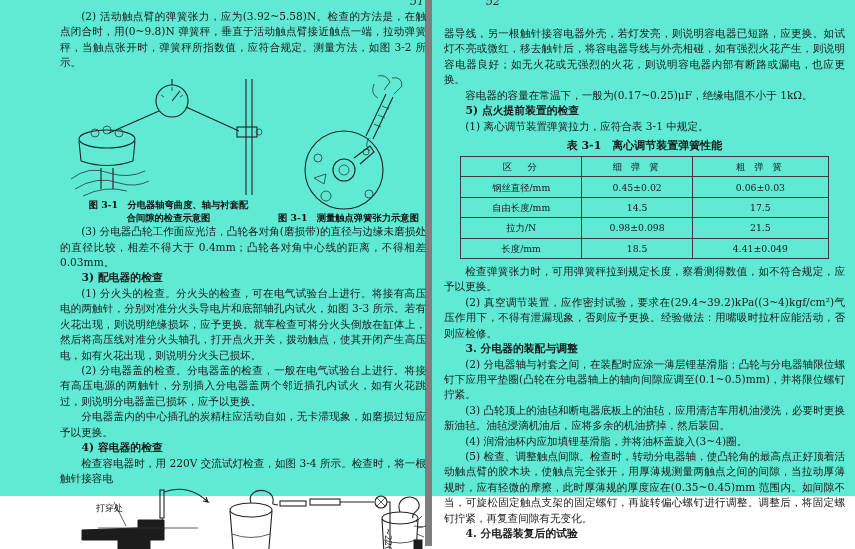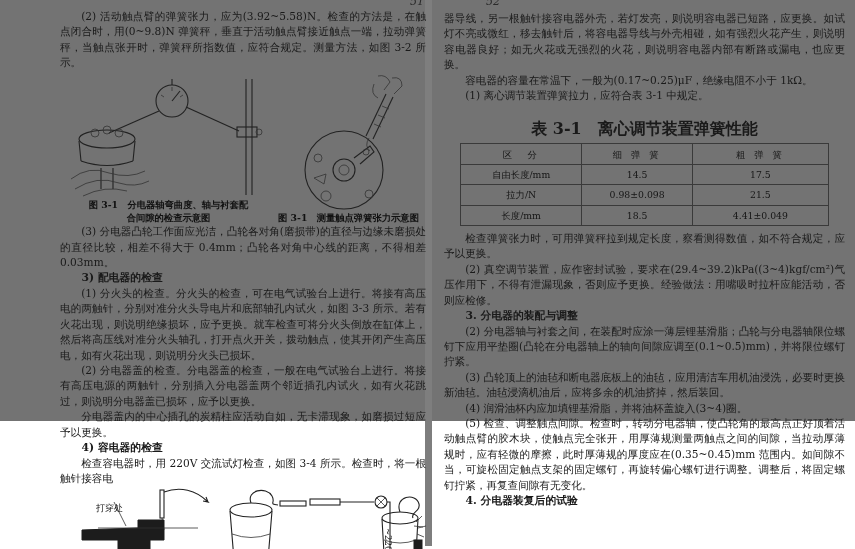--- a/index.html
+++ b/index.html
@@ -1,40 +1,40 @@
 <!DOCTYPE html>
 <html><head>
 <meta charset="utf-8">
 <style>
   html,body{margin:0;padding:0;}
   body{
     width:855px;height:549px;overflow:hidden;background:#ffffff;
     font-family:"DejaVu Serif","Liberation Serif",serif;color:#1a1a1a;
   }
-  .spread{position:relative;width:855px;height:421px;background:#737373;}
+  .spread{position:relative;width:855px;height:496px;background:#5eead4;}
   .divider{position:absolute;left:425px;top:0;width:7px;height:546px;background:#7e7e7e;}
   .page{position:absolute;top:0;}
   .page-left{left:60px;width:366px;}
   .page-right{left:444px;width:401px;}
   .pageno{position:absolute;top:-5px;font-size:11px;font-style:italic;color:#2a2a2a;}
   .pageno-left{right:2px;}
   .pageno-right{left:42px;}
   p.body-text{margin:0;font-size:10.6px;line-height:15.4px;text-align:justify;}
   p.indent{text-indent:2em;}
   p.heading{margin:0;font-size:10.8px;line-height:15.6px;font-weight:bold;text-indent:2em;}
   .fig-row{display:flex;justify-content:flex-end;align-items:flex-end;}
   .figure{position:relative;text-align:center;}
   .fig-caption{font-size:9.3px;line-height:12.5px;font-weight:bold;color:#111;margin-top:2px;}
   .fig-label{position:absolute;font-size:9px;color:#111;}
   svg{display:block;margin:0 auto;}
   .ln{stroke:#222;stroke-width:1.1;fill:none;}
   .lnthin{stroke:#333;stroke-width:0.8;fill:none;}
   .dark{fill:#1c1c1c;stroke:#1c1c1c;}
   
-  .tbl-title{font-size:16px;font-weight:bold;text-align:center;margin:16px 0 3px 0;}
+  .tbl-title{font-size:11px;font-weight:bold;text-align:center;margin:4px 0 3px 0;}
   table.data{border-collapse:collapse;width:92%;margin:0 auto;font-size:9.3px;}
   table.data th,table.data td{
     border:1px solid #3a3a3a;text-align:center;padding:4.2px 2px;
     font-weight:normal;color:#161616;line-height:11px;
   }
   table.data th{letter-spacing:3px;margin-top:12px;}
   .v220{position:absolute;font-size:8.5px;transform:rotate(90deg);transform-origin:left top;color:#222;}
   .sp{margin-top:2px;}
 </style>
 </head>
@@ -171,34 +171,40 @@
           <rect class="dark" x="196" y="52" width="8" height="16"></rect>
         </svg>
 
       </div>
     </div>
   </div>
 
   <div class="page page-right">
     <span class="pageno pageno-right">52</span>
 
-    <p class="body-text" style="margin-top:11px">器导线，另一根触针接容电器外壳，若灯发亮，则说明容电器已短路，应更换。如试灯不亮或微红，移去触针后，将容电器导线与外壳相碰，如有强烈火花产生，则说明容电器良好；如无火花或无强烈的火花，则说明容电器内部有断路或漏电，也应更换。</p>
+    <p class="body-text" style="margin-top:26px">器导线，另一根触针接容电器外壳，若灯发亮，则说明容电器已短路，应更换。如试灯不亮或微红，移去触针后，将容电器导线与外壳相碰，如有强烈火花产生，则说明容电器良好；如无火花或无强烈的火花，则说明容电器内部有断路或漏电，也应更换。</p>
     <p class="body-text indent">容电器的容量在常温下，一般为(0.17~0.25)μF，绝缘电阻不小于 1kΩ。</p>
+    <p class="heading">5) 点火提前装置的检查</p>
     <p class="body-text indent">(1) 离心调节装置弹簧拉力，应符合表 3-1 中规定。</p>
 
     <div class="tbl-title">表 3-1　离心调节装置弹簧性能</div>
     <table class="data">
       <thead>
         <tr>
           <th style="width:33%">区　分</th>
           <th style="width:30%">细 弹 簧</th>
           <th style="width:37%">粗 弹 簧</th>
         </tr>
       </thead>
       <tbody>
+        <tr>
+          <td>钢丝直径/mm</td>
+          <td>0.45±0.02</td>
+          <td>0.06±0.03</td>
+        </tr>
         <tr>
           <td>自由长度/mm</td>
           <td>14.5</td>
           <td>17.5</td>
         </tr>
         <tr>
           <td>拉力/N</td>
           <td>0.98±0.098</td>
           <td>21.5</td>
         </tr>

